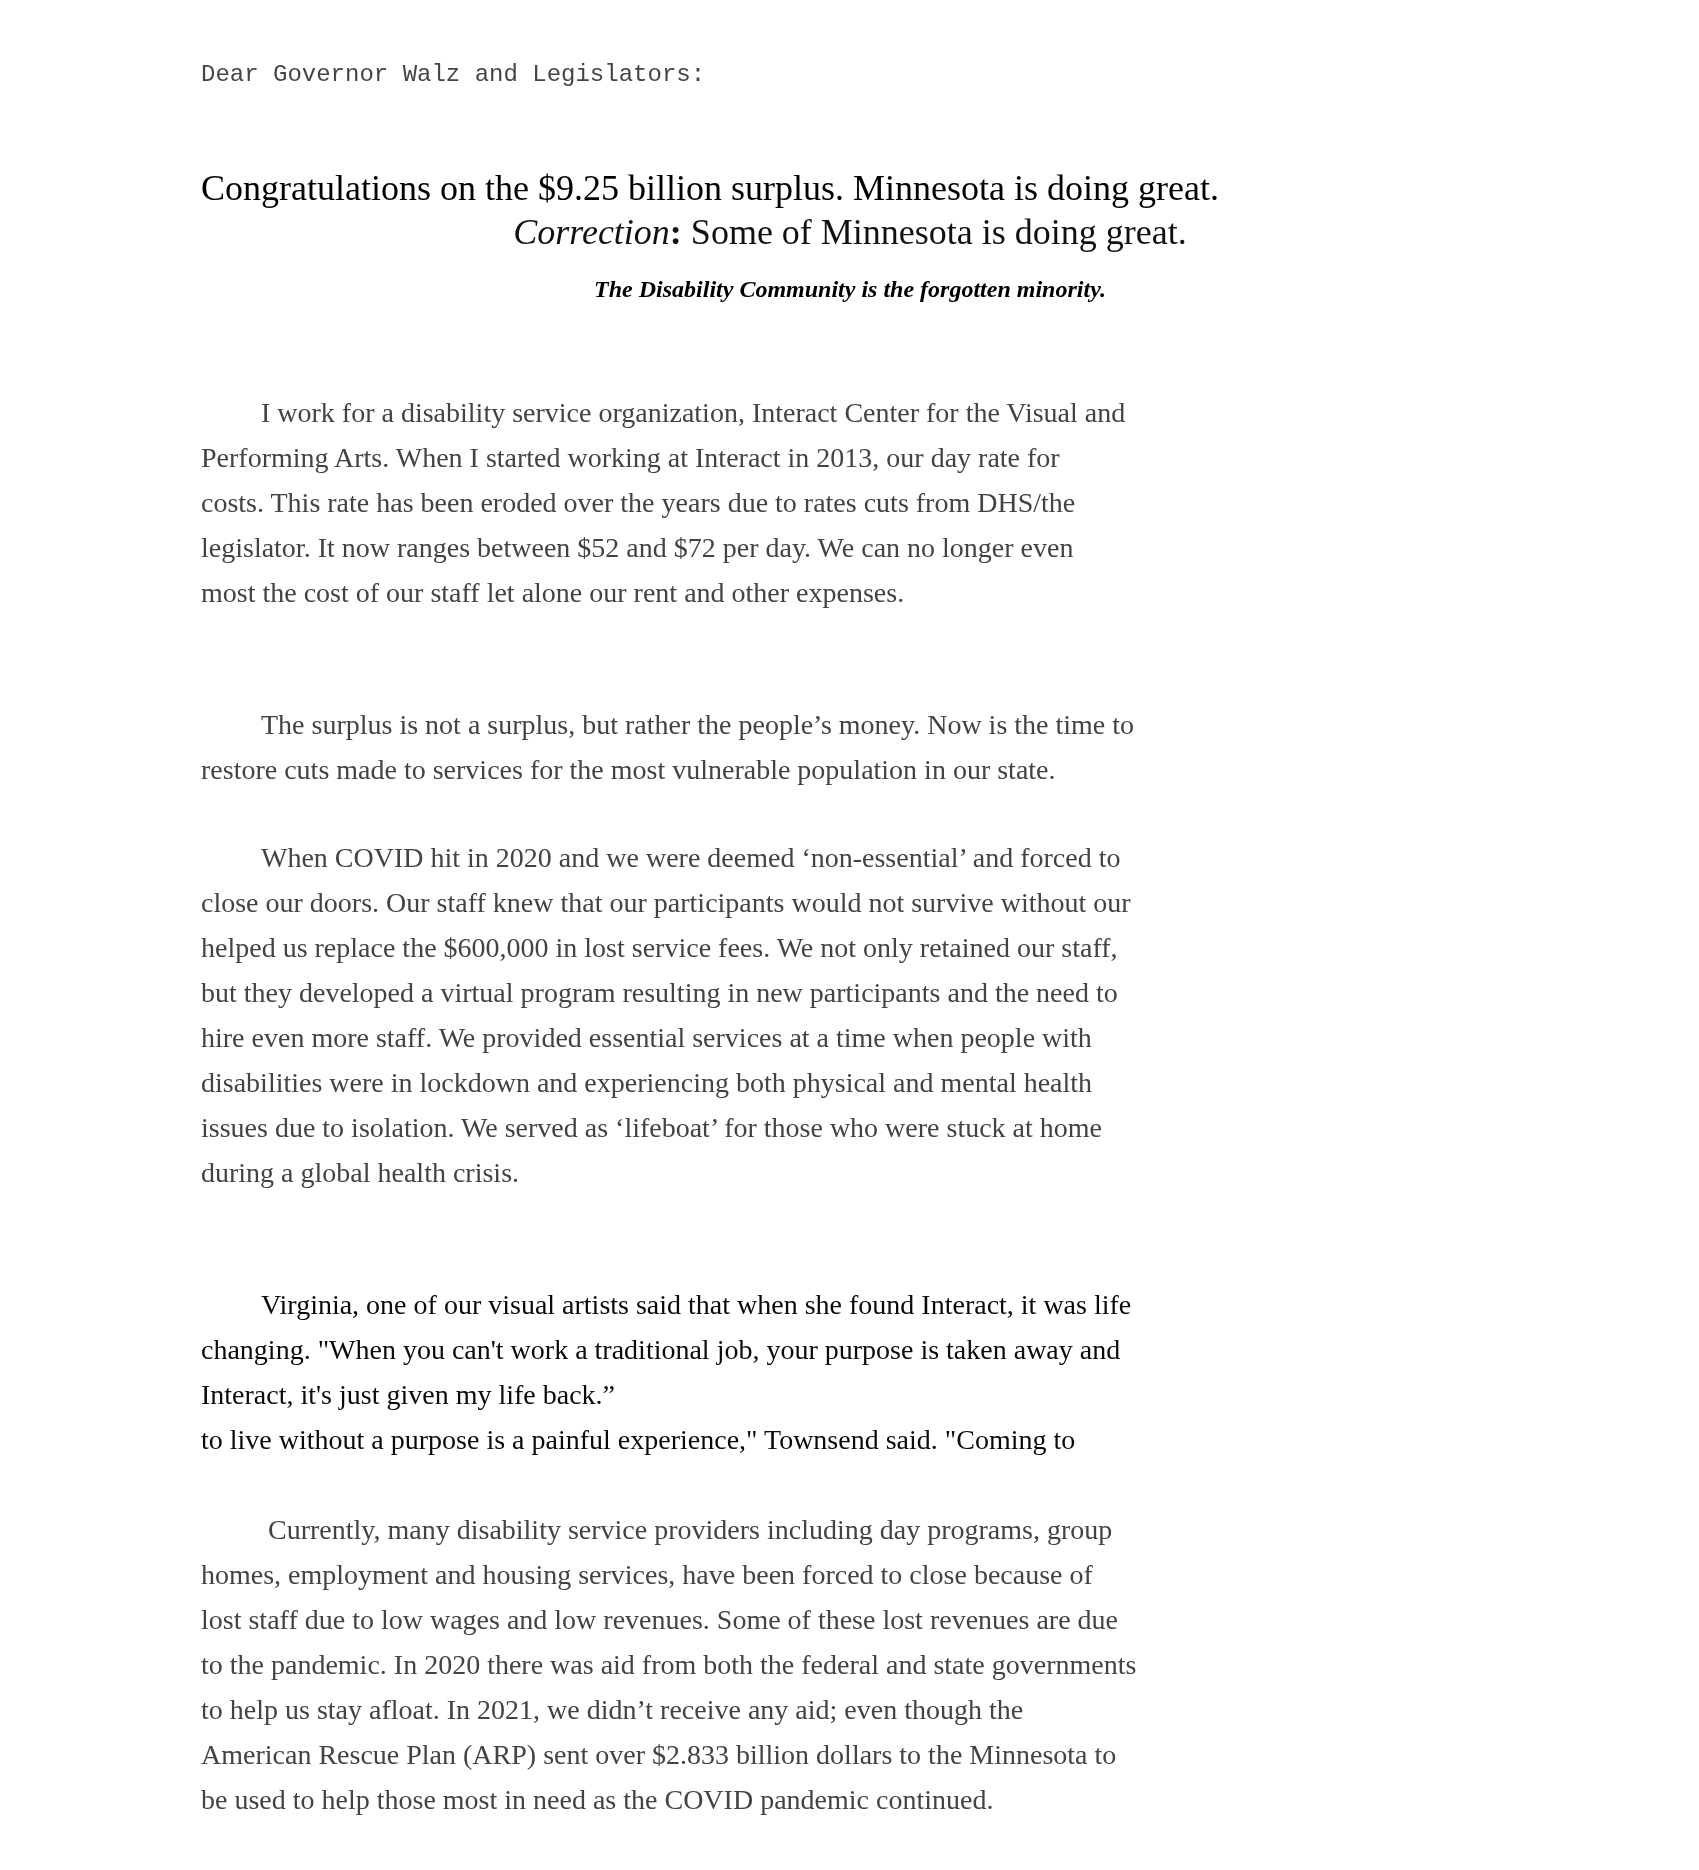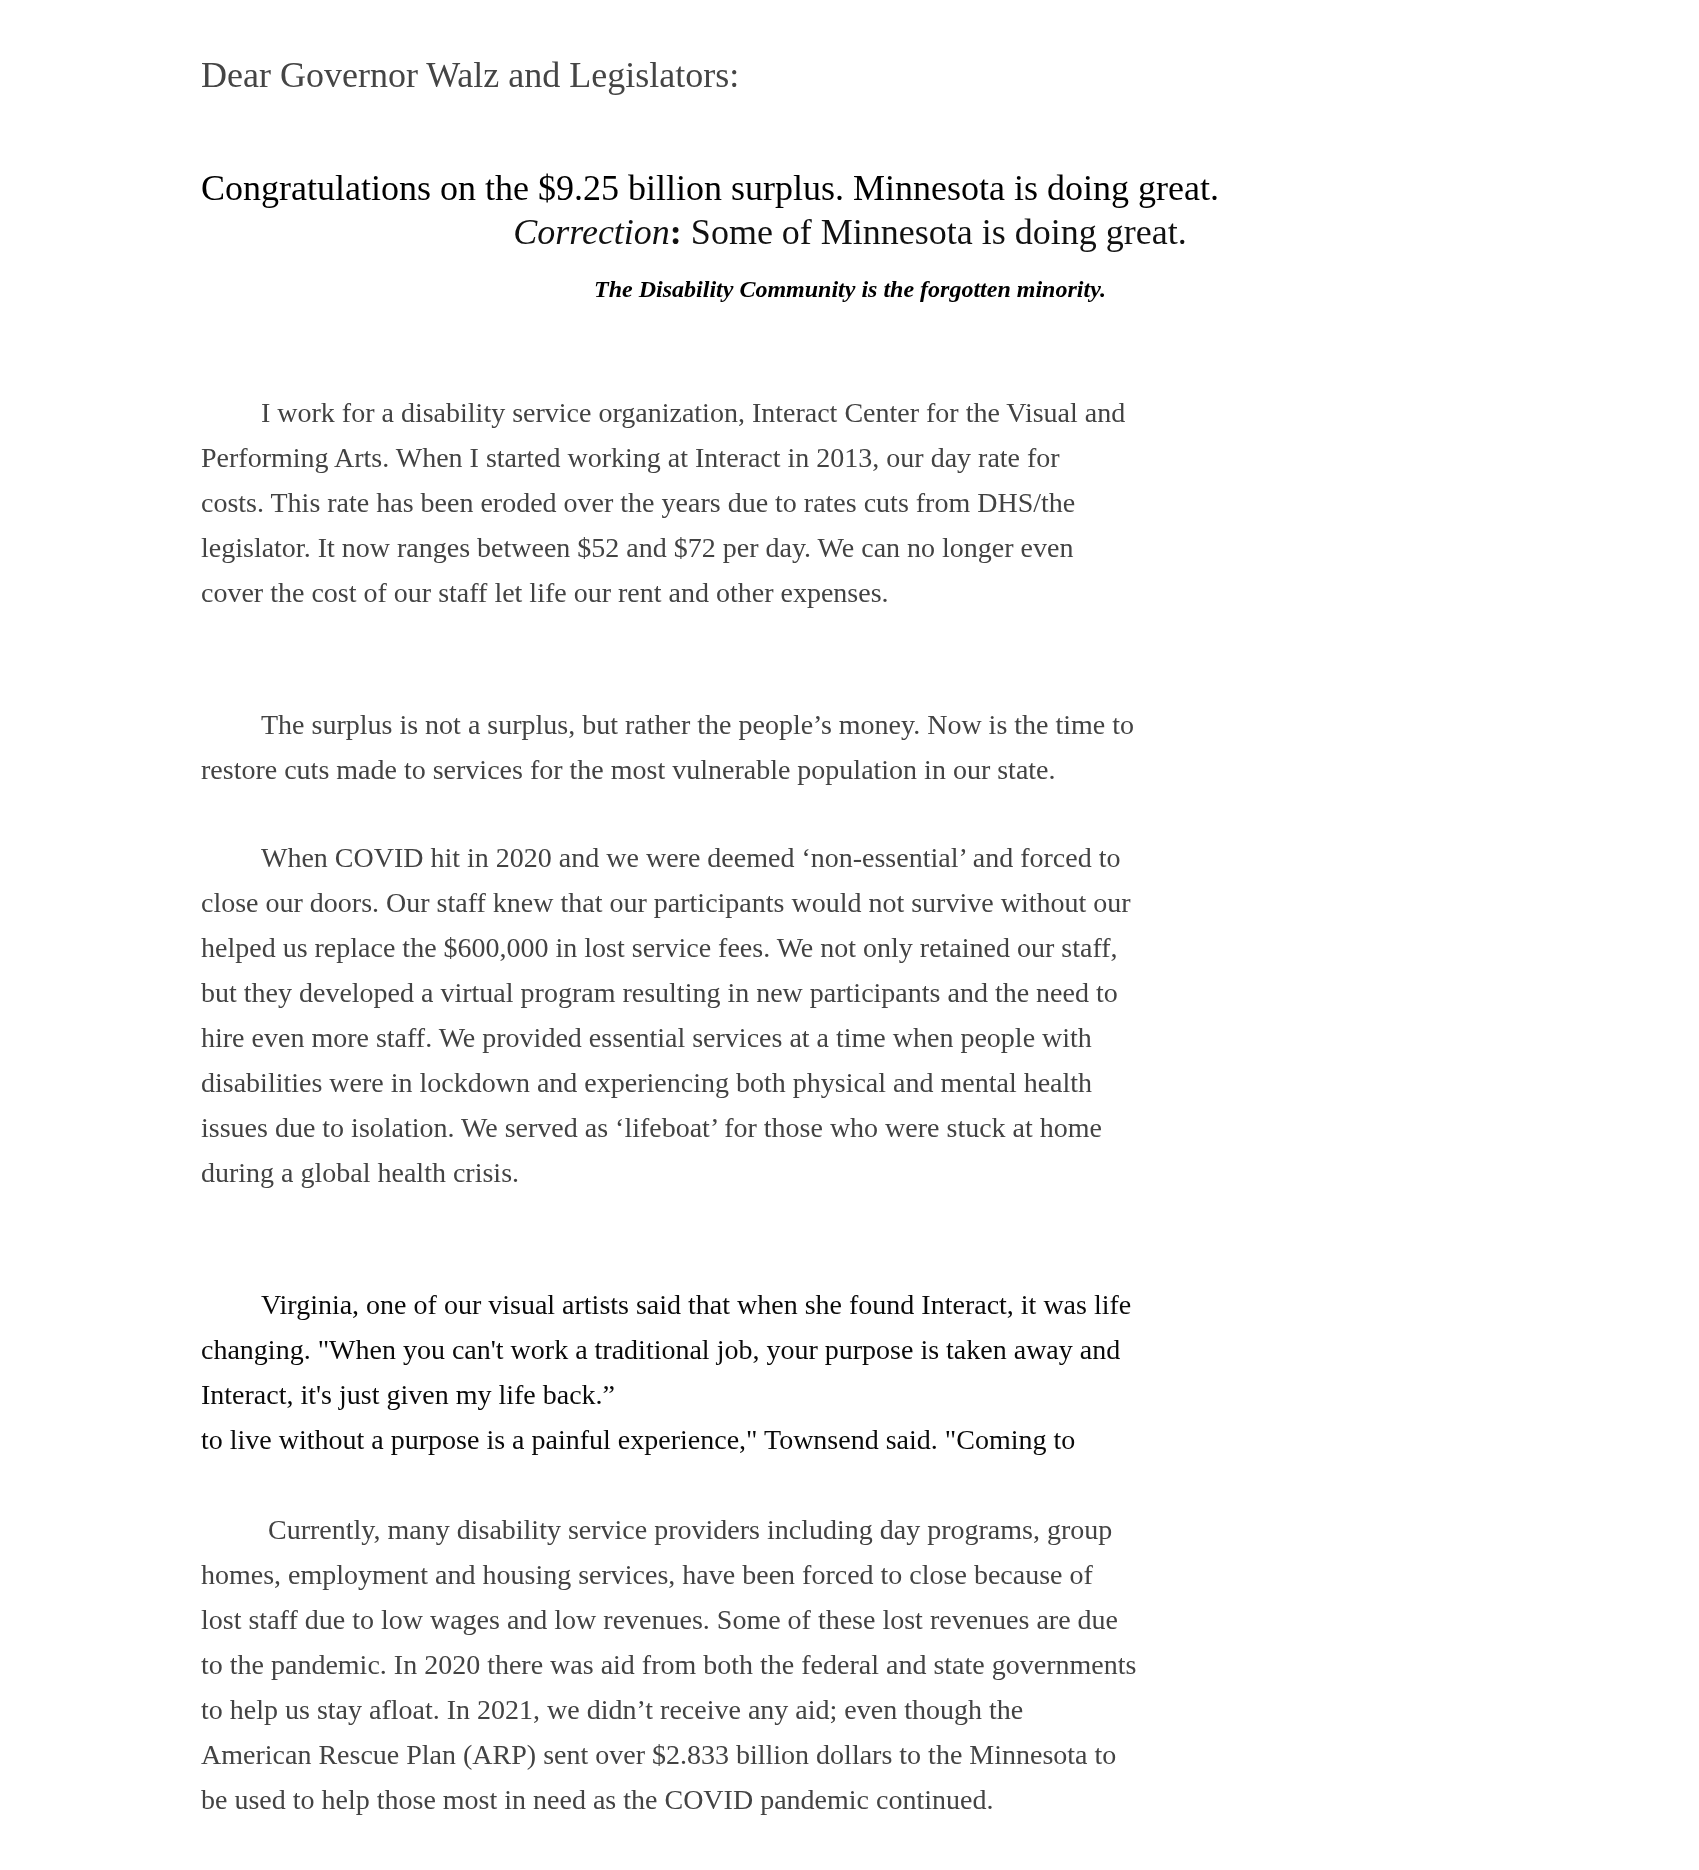--- a/index.html
+++ b/index.html
@@ -17,24 +17,25 @@
     .page {
       position: absolute;
       left: 201px;
       top: 0;
       width: 1300px;
     }
     .salutation {
       position: absolute;
       left: 0;
       top: 53px;
-      font-size: 36px;
+      font-size: 24px;
       line-height: 44px;
       color: #454545;
       white-space: nowrap;
+      font-family: Liberation Mono, monospace;
     }
     .headline {
       position: absolute;
       left: 0;
       top: 142px;
       font-size: 36px;
       line-height: 44px;
       font-weight: normal;
       color: #000000;
       white-space: nowrap;
@@ -99,21 +100,21 @@
 
   <div class="correction"><span class="label">Correction</span><span class="colon">:</span><span class="text"> Some of Minnesota is doing great.</span></div>
 
   <div class="subhead">The Disability Community is the forgotten minority.</div>
 
   <div class="para" id="p1">
     <span class="line indent">I work for a disability service organization, Interact Center for the Visual and</span>
     <span class="line">Performing Arts. When I started working at Interact in 2013, our day rate for</span>
     <span class="line">costs. This rate has been eroded over the years due to rates cuts from DHS/the</span>
     <span class="line">legislator. It now ranges between $52 and $72 per day. We can no longer even</span>
-    <span class="line">cover the cost of our staff let life our rent and other expenses.</span>
+    <span class="line">most the cost of our staff let alone our rent and other expenses.</span>
   </div>
 
   <div class="para" id="p2">
     <span class="line indent">The surplus is not a surplus, but rather the people’s money. Now is the time to</span>
     <span class="line">restore cuts made to services for the most vulnerable population in our state.</span>
   </div>
 
   <div class="para" id="p3">
     <span class="line indent">When COVID hit in 2020 and we were deemed ‘non-essential’ and forced to</span>
     <span class="line">close our doors. Our staff knew that our participants would not survive without our</span>

